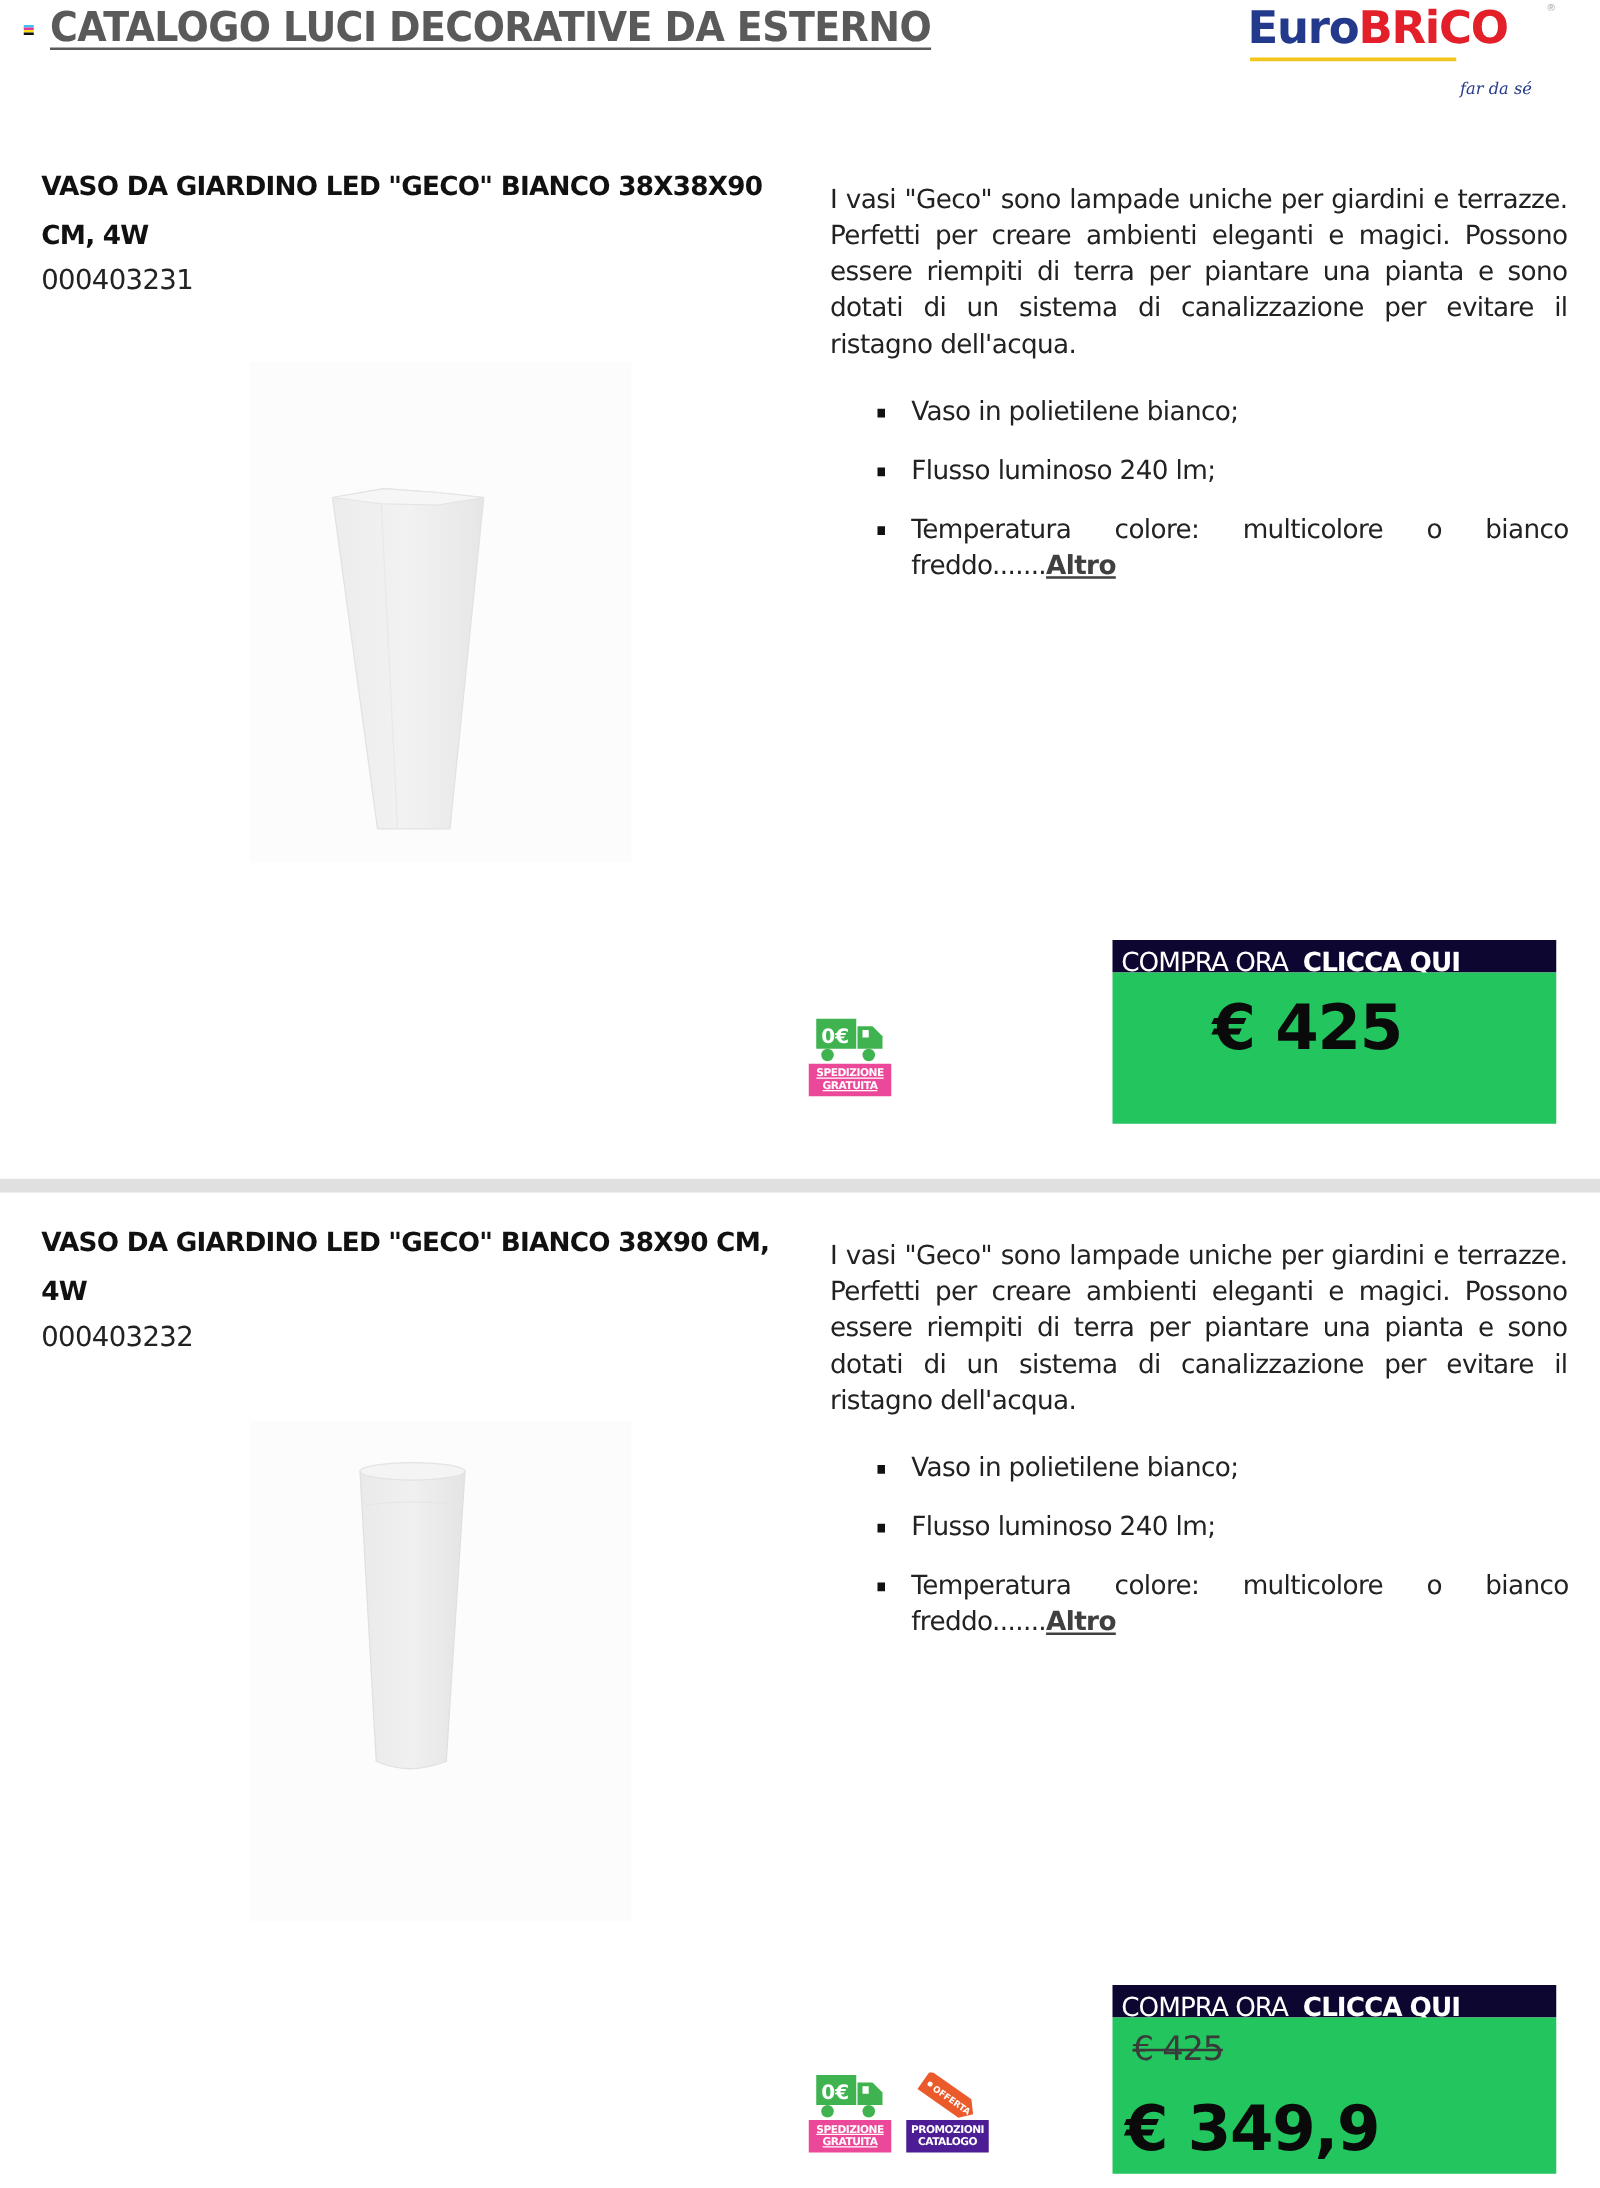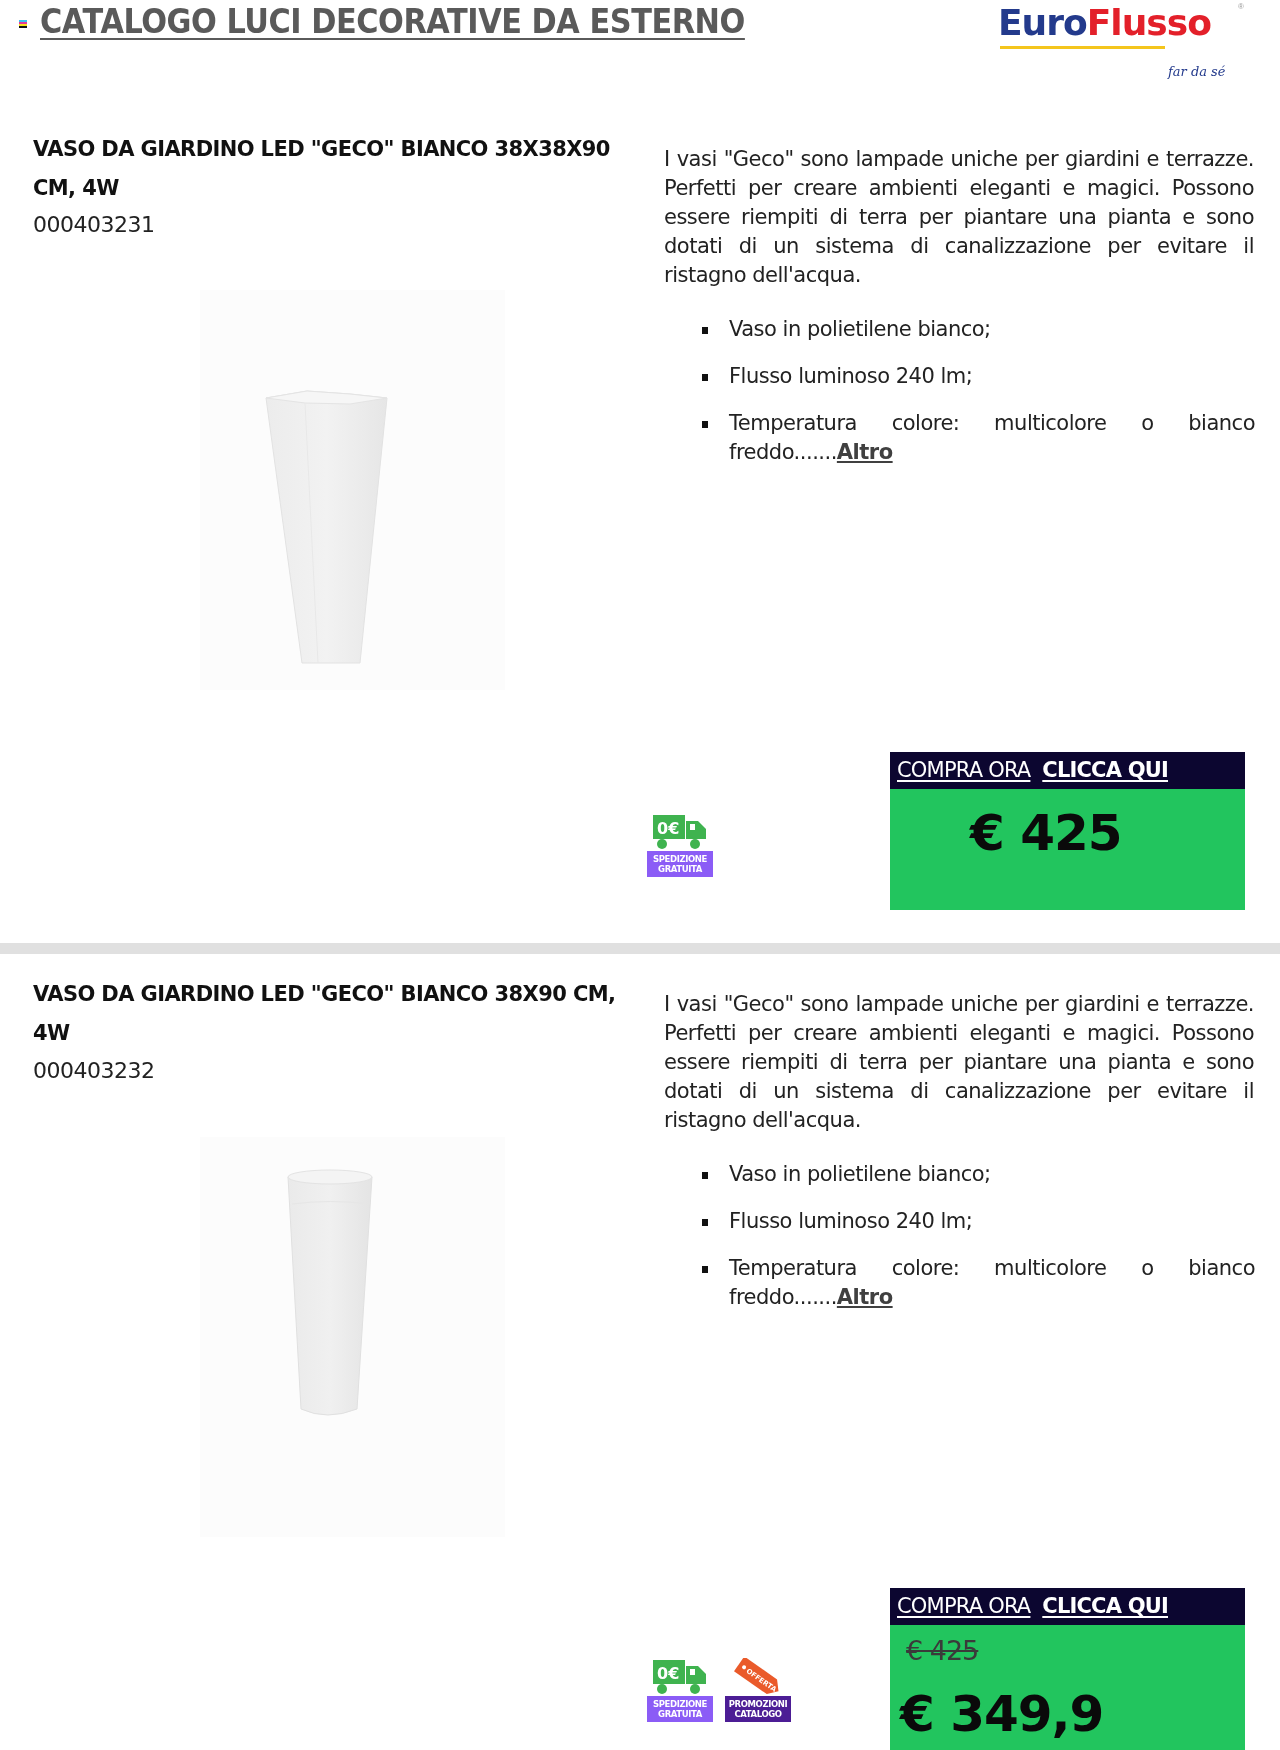--- a/index.html
+++ b/index.html
@@ -91,28 +91,28 @@
     }
     .badge {
       width: 66px; display: flex; flex-direction: column; align-items: center;
     }
     .badge-icon { width: 66px; height: 38px; }
     .badge-label {
       width: 66px; height: 26px; color: #fff; font-family: "DejaVu Sans", sans-serif;
       font-size: 8.5px; font-weight: bold; line-height: 10px; text-align: center;
       padding-top: 3px; letter-spacing: -0.4px;
     }
-    .badge-green .badge-label { background: #8b5cf6; }
+    .badge-green .badge-label { background: #ec4899; text-decoration: underline; }
     .badge-orange .badge-label { background: #4c1d95; }
 
     .buy-box {
       position: absolute; left: 890px; width: 355px;
     }
     .buy-header {
-      height: 37px; background: #0c0630; padding-left: 7px; padding-top: 6px;
+      height: 26px; background: #0c0630; padding-left: 7px; padding-top: 6px;
       font-family: "DejaVu Sans", sans-serif; font-size: 21px; color: #fff;
       letter-spacing: -0.8px; white-space: nowrap;
     }
     .buy-header a { color: #fff; text-decoration: underline; text-underline-offset: 3px; }
     .buy-now { font-weight: normal; }
     .click-here { font-weight: bold; margin-left: 6px; }
     .buy-body {
       background: #22c55e; position: relative;
     }
     .old-price {
@@ -136,21 +136,21 @@
 <div class="header">
   <div class="cmyk-mark">
     <span style="background:#3cc2f0"></span>
     <span style="background:#e23a9a"></span>
     <span style="background:#f7e21c"></span>
     <span style="background:#111"></span>
   </div>
   <div class="page-title">CATALOGO LUCI DECORATIVE DA ESTERNO</div>
   <div class="logo">
     <div class="logo-text">
-      <span class="logo-euro">Euro</span><span class="logo-brico">Flusso</span>
+      <span class="logo-euro">Euro</span><span class="logo-brico">BRiCO</span>
     </div>
     <span class="logo-reg">®</span>
     <div class="logo-line"></div>
     <span class="logo-tag">far da sé</span>
   </div>
 </div>
 
 <section class="product" style="top:0;">
   <div class="product-title" style="top:130px;">VASO DA GIARDINO LED "GECO" BIANCO 38X38X90 CM, 4W</div>
   <div class="product-code" style="top:212px;">000403231</div>

